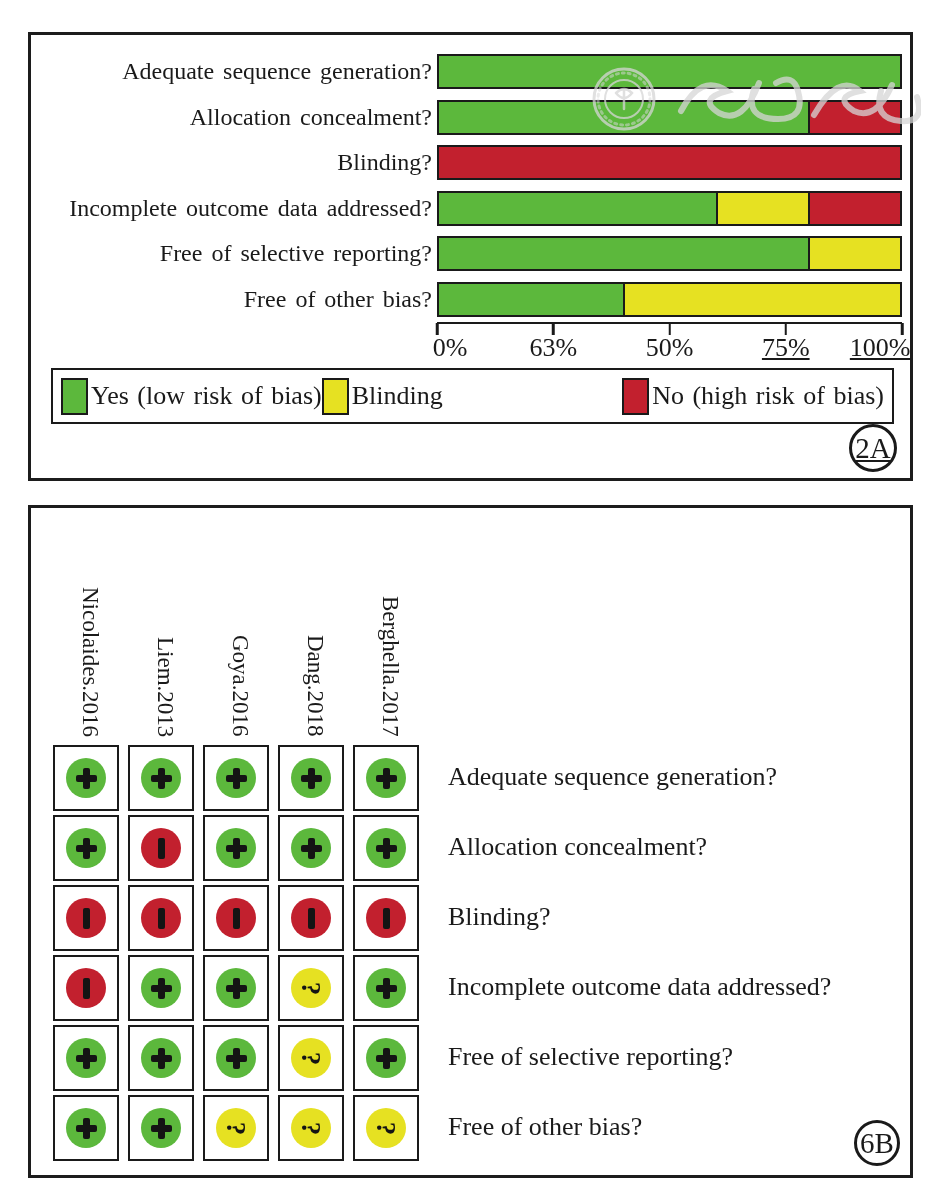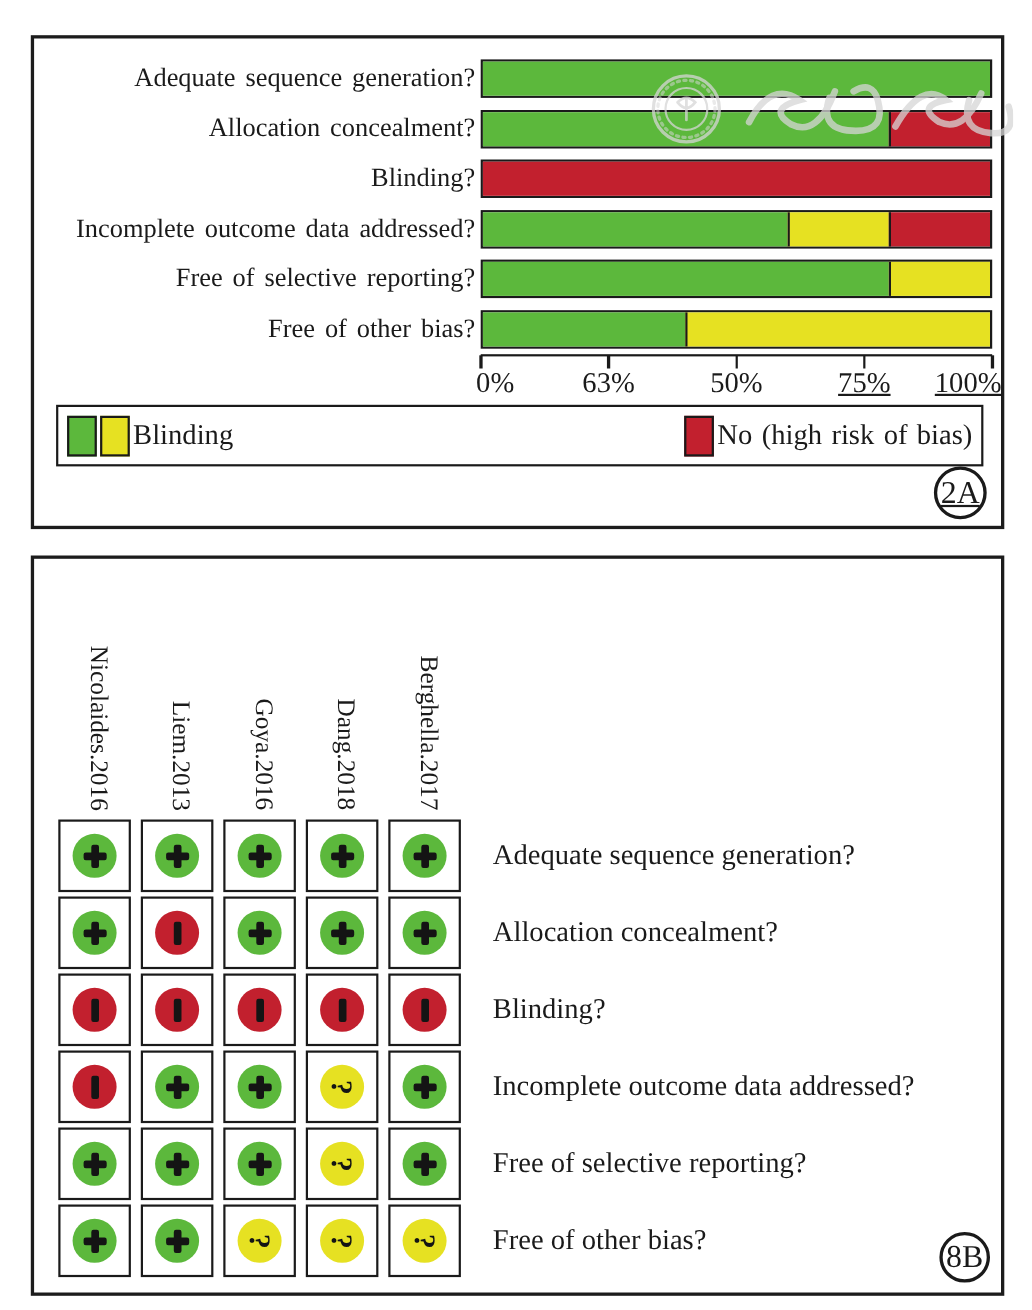--- a/index.html
+++ b/index.html
@@ -136,20 +136,21 @@
         <path d="M105,62 q20,-38 46,-20 q-30,8 -8,22 q24,12 40,-30" stroke-width="6"></path>
         <path d="M178,40 q-10,30 24,30 q28,0 20,-28 q-5,-18 -22,-8" stroke-width="6"></path>
         <path d="M238,66 q24,-42 46,-24 q-28,6 -6,20 q22,10 38,-26" stroke-width="6"></path>
         <path d="M305,42 q-8,28 20,30 q24,2 16,-24" stroke-width="6"></path>
       </g>
     </svg>
 
     <div class="legend">
         <div class="legend-item">
           <span class="swatch" style="background: rgb(92, 184, 60);"></span>
+          <span>Yes (low risk of bias)</span>
         </div>
         <div class="legend-item">
           <span class="swatch" style="background: rgb(230, 225, 34);"></span>
           <span>Blinding</span>
         </div>
         <div class="legend-item push-right">
           <span class="swatch" style="background: rgb(194, 32, 46);"></span>
           <span>No (high risk of bias)</span>
         </div>
       </div>
@@ -322,17 +323,17 @@
     <div>
         <div class="q-row-label" style="top: 254px;">Adequate sequence generation?</div>
         <div class="q-row-label" style="top: 324px;">Allocation concealment?</div>
         <div class="q-row-label" style="top: 394px;">Blinding?</div>
         <div class="q-row-label" style="top: 464px;">Incomplete outcome data addressed?</div>
         <div class="q-row-label" style="top: 534px;">Free of selective reporting?</div>
         <div class="q-row-label" style="top: 604px;">Free of other bias?</div>
       </div>
 
     <div id="badgeB" class="badge">
-      <span>8B</span>
+      <span>6B</span>
     </div>
   </div>
 
 </div>
 
 </body></html>

